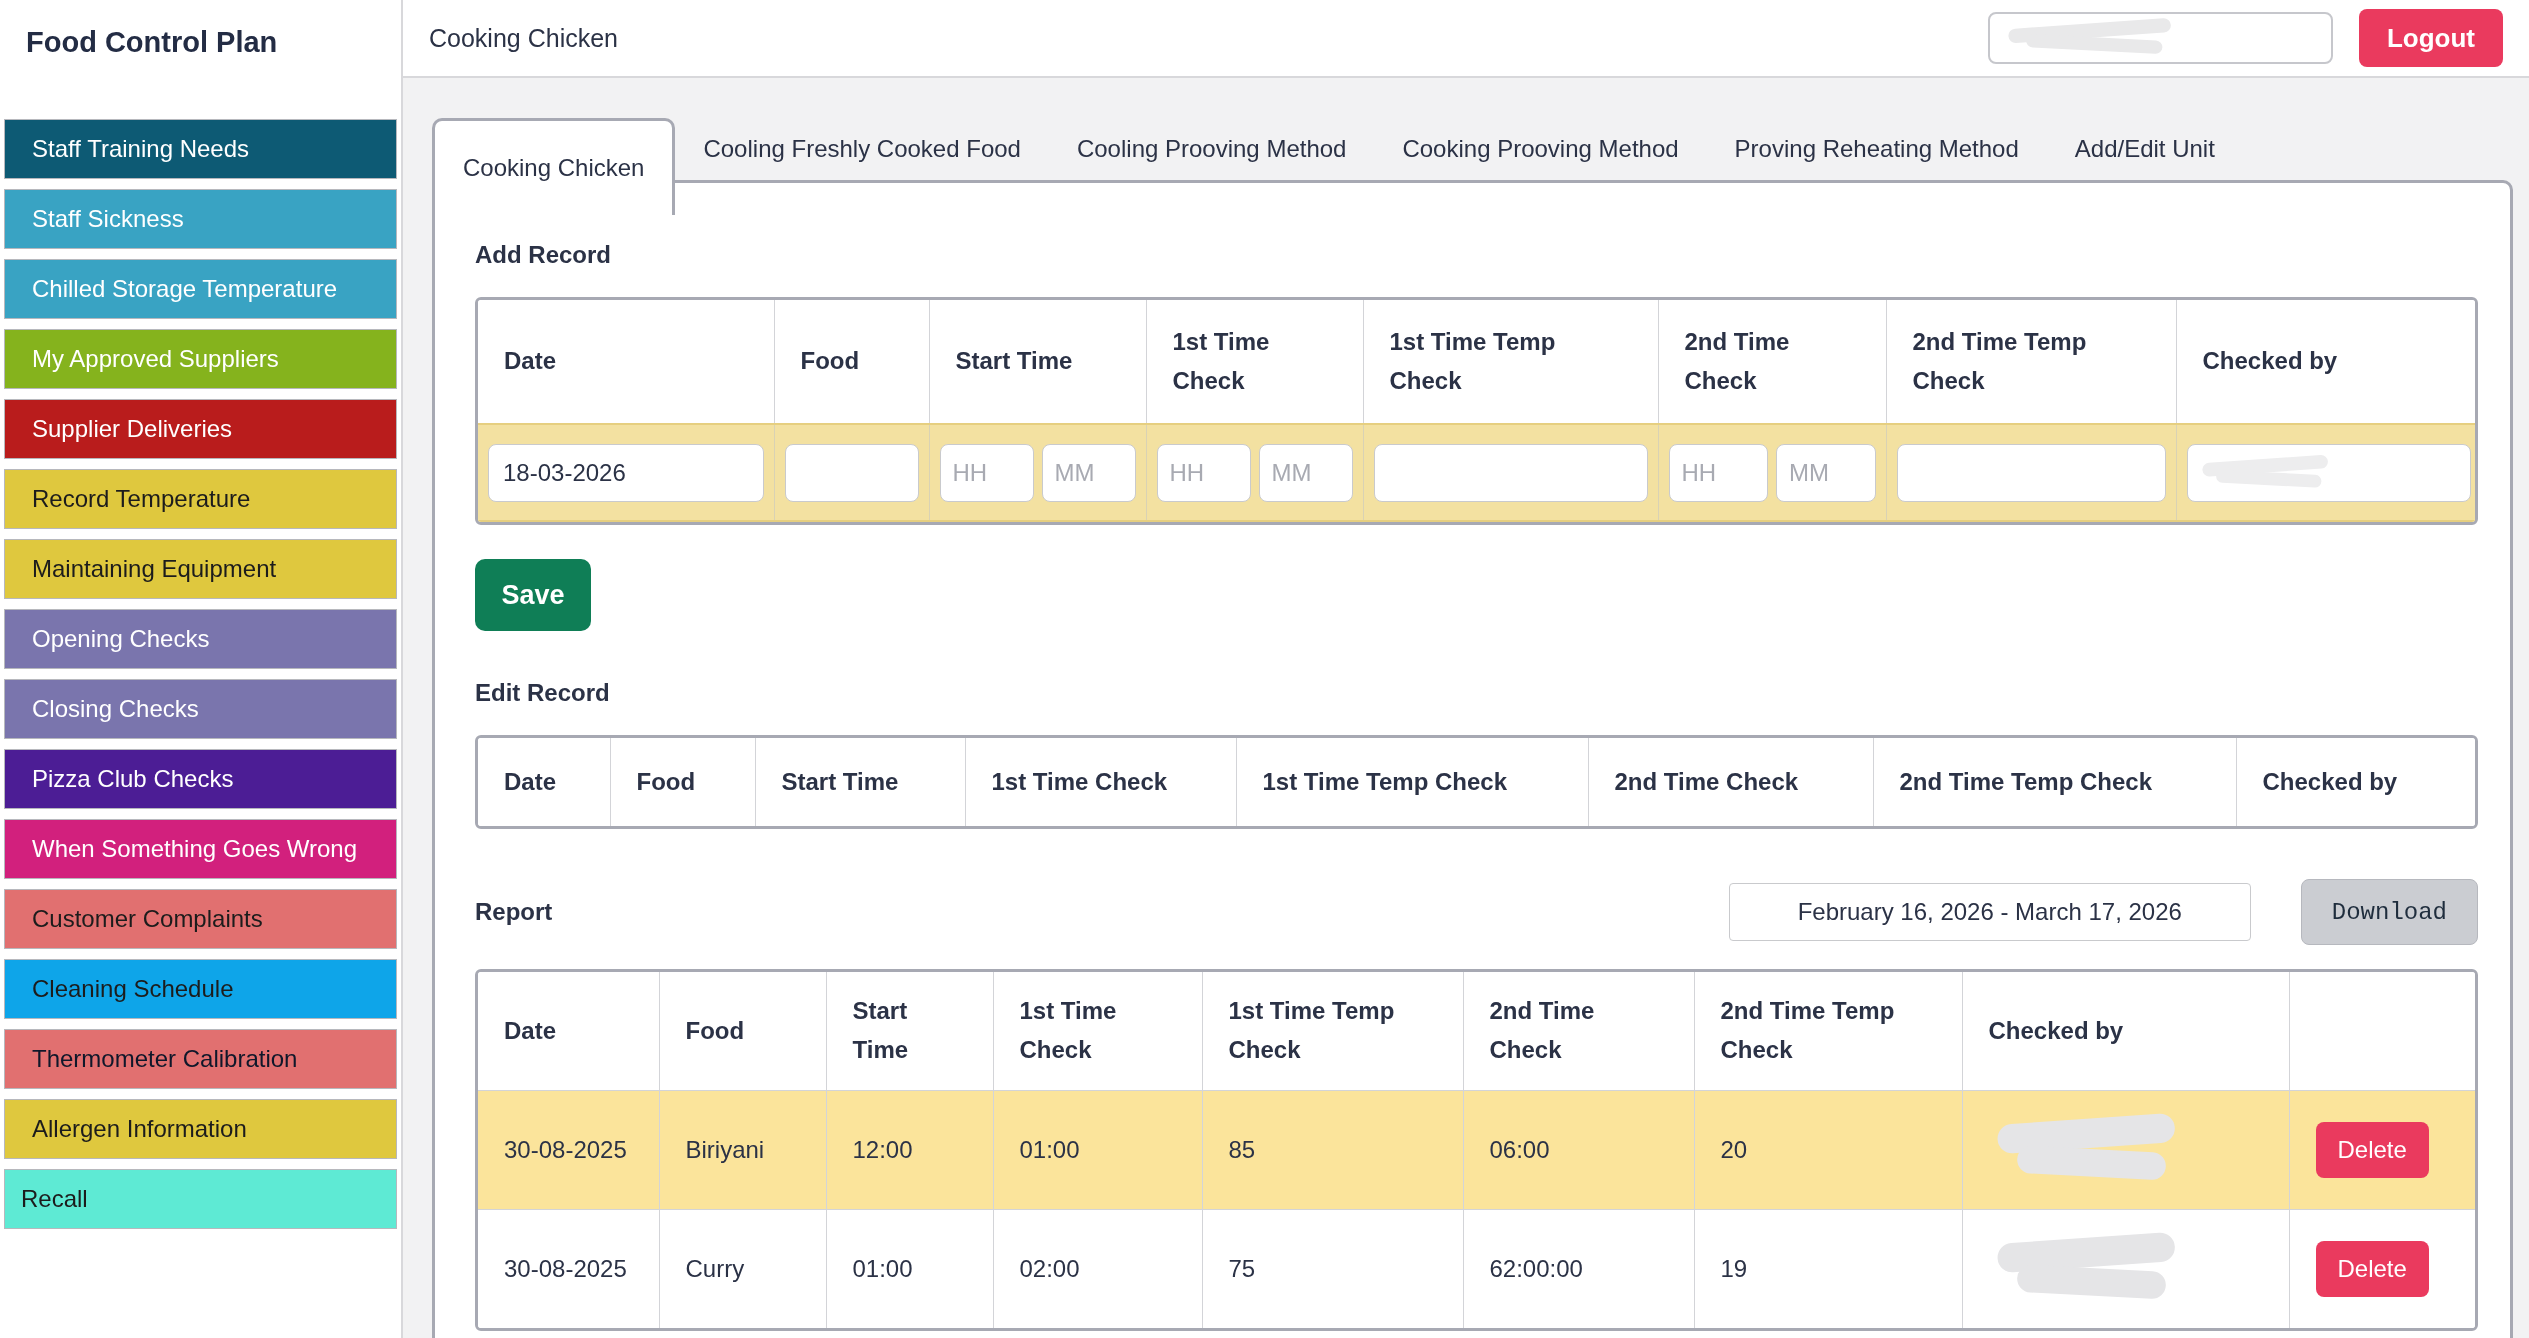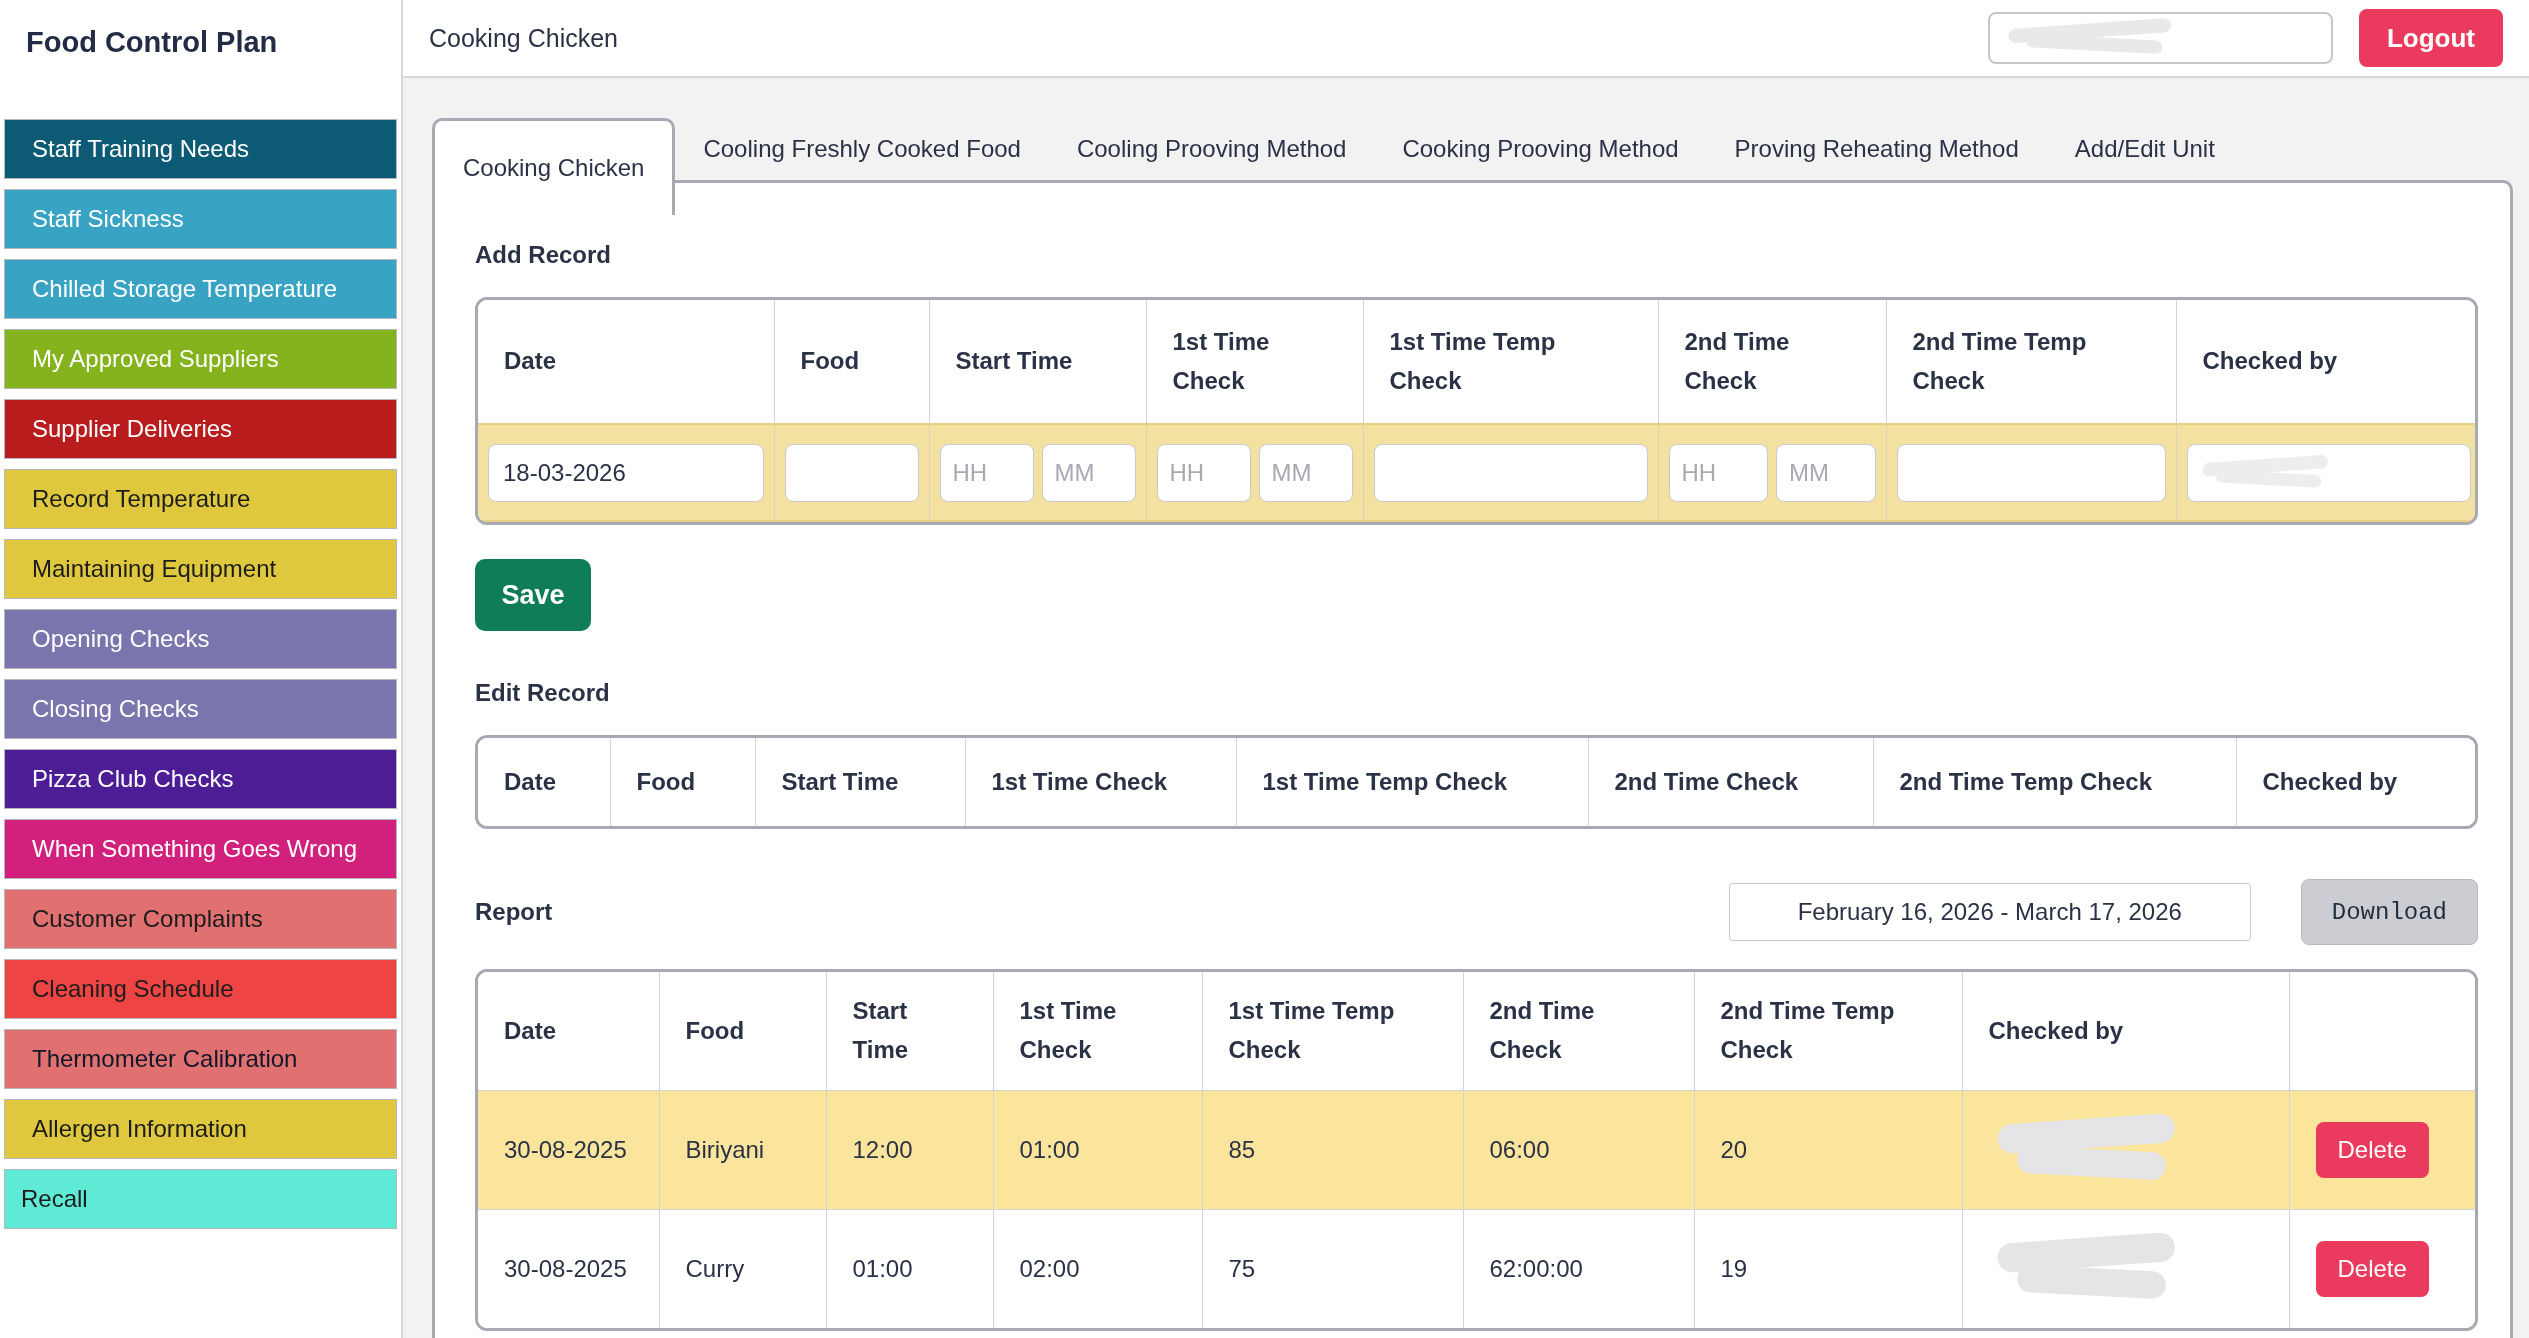--- a/index.html
+++ b/index.html
@@ -42,21 +42,21 @@
   }
 
   
   .panel {
     background:#fff; border:3px solid #a7a9b3; border-radius:10px;
     padding:58px 38px 24px 40px; position:relative; z-index:1; min-height:1055px;
   }
   .section-heading { font-size:24px; font-weight:600; color:#2b3246; }
 
   
-  .table-wrap { border:3px solid #a7a9b3; border-radius:12px; overflow:hidden; width:2003px; background:#fff; margin-top:28px; }
+  .table-wrap { border:3px solid #a7a9b3; border-radius:6px; overflow:hidden; width:2003px; background:#fff; margin-top:28px; }
   .table-wrap table { border-collapse:collapse; table-layout:fixed; width:100%; }
   th {
     text-align:left; font-size:24px; font-weight:600; color:#2b3246;
     padding:16px 26px; line-height:1.6; vertical-align:middle; background:#fff;
     border-right:1px solid #d3d4d8;
   }
   th:last-child { border-right:none; }
   .add-table th { height:124px; border-bottom:1px solid #cfd0d4; }
   .edit-table th { height:88px; }
   .report-table th { height:118px; }
@@ -123,21 +123,21 @@
         <div class="side-item" style="background: rgb(57, 163, 195); color: rgb(255, 255, 255);">Chilled Storage Temperature</div>
         <div class="side-item" style="background: rgb(133, 179, 29); color: rgb(255, 255, 255);">My Approved Suppliers</div>
         <div class="side-item" style="background: #b91c1c; color: rgb(255, 255, 255);">Supplier Deliveries</div>
         <div class="side-item" style="background: rgb(223, 200, 62); color: rgb(28, 28, 28);">Record Temperature</div>
         <div class="side-item" style="background: rgb(223, 200, 62); color: rgb(28, 28, 28);">Maintaining Equipment</div>
         <div class="side-item" style="background: rgb(122, 117, 173); color: rgb(255, 255, 255);">Opening Checks</div>
         <div class="side-item" style="background: rgb(122, 117, 173); color: rgb(255, 255, 255);">Closing Checks</div>
         <div class="side-item" style="background: #4c1d95; color: rgb(255, 255, 255);">Pizza Club Checks</div>
         <div class="side-item" style="background: rgb(210, 32, 125); color: rgb(255, 255, 255);">When Something Goes Wrong</div>
         <div class="side-item" style="background: rgb(225, 112, 112); color: rgb(28, 28, 28);">Customer Complaints</div>
-        <div class="side-item" style="background: #ef4444; color: rgb(28, 28, 28);">Cleaning Schedule</div>
+        <div class="side-item" style="background: #0ea5e9; color: rgb(28, 28, 28);">Cleaning Schedule</div>
         <div class="side-item" style="background: rgb(225, 112, 112); color: #0f172a;">Thermometer Calibration</div>
         <div class="side-item" style="background: rgb(223, 200, 62); color: rgb(28, 28, 28);">Allergen Information</div>
         <div class="side-item" style="background: #5eead4; color: rgb(28, 28, 28); padding-left: 16px;">Recall</div>
       </nav>
   </aside>
 
   <div class="main">
 
     <header class="topbar">
       <div class="topbar-title">Cooking Chicken</div>

